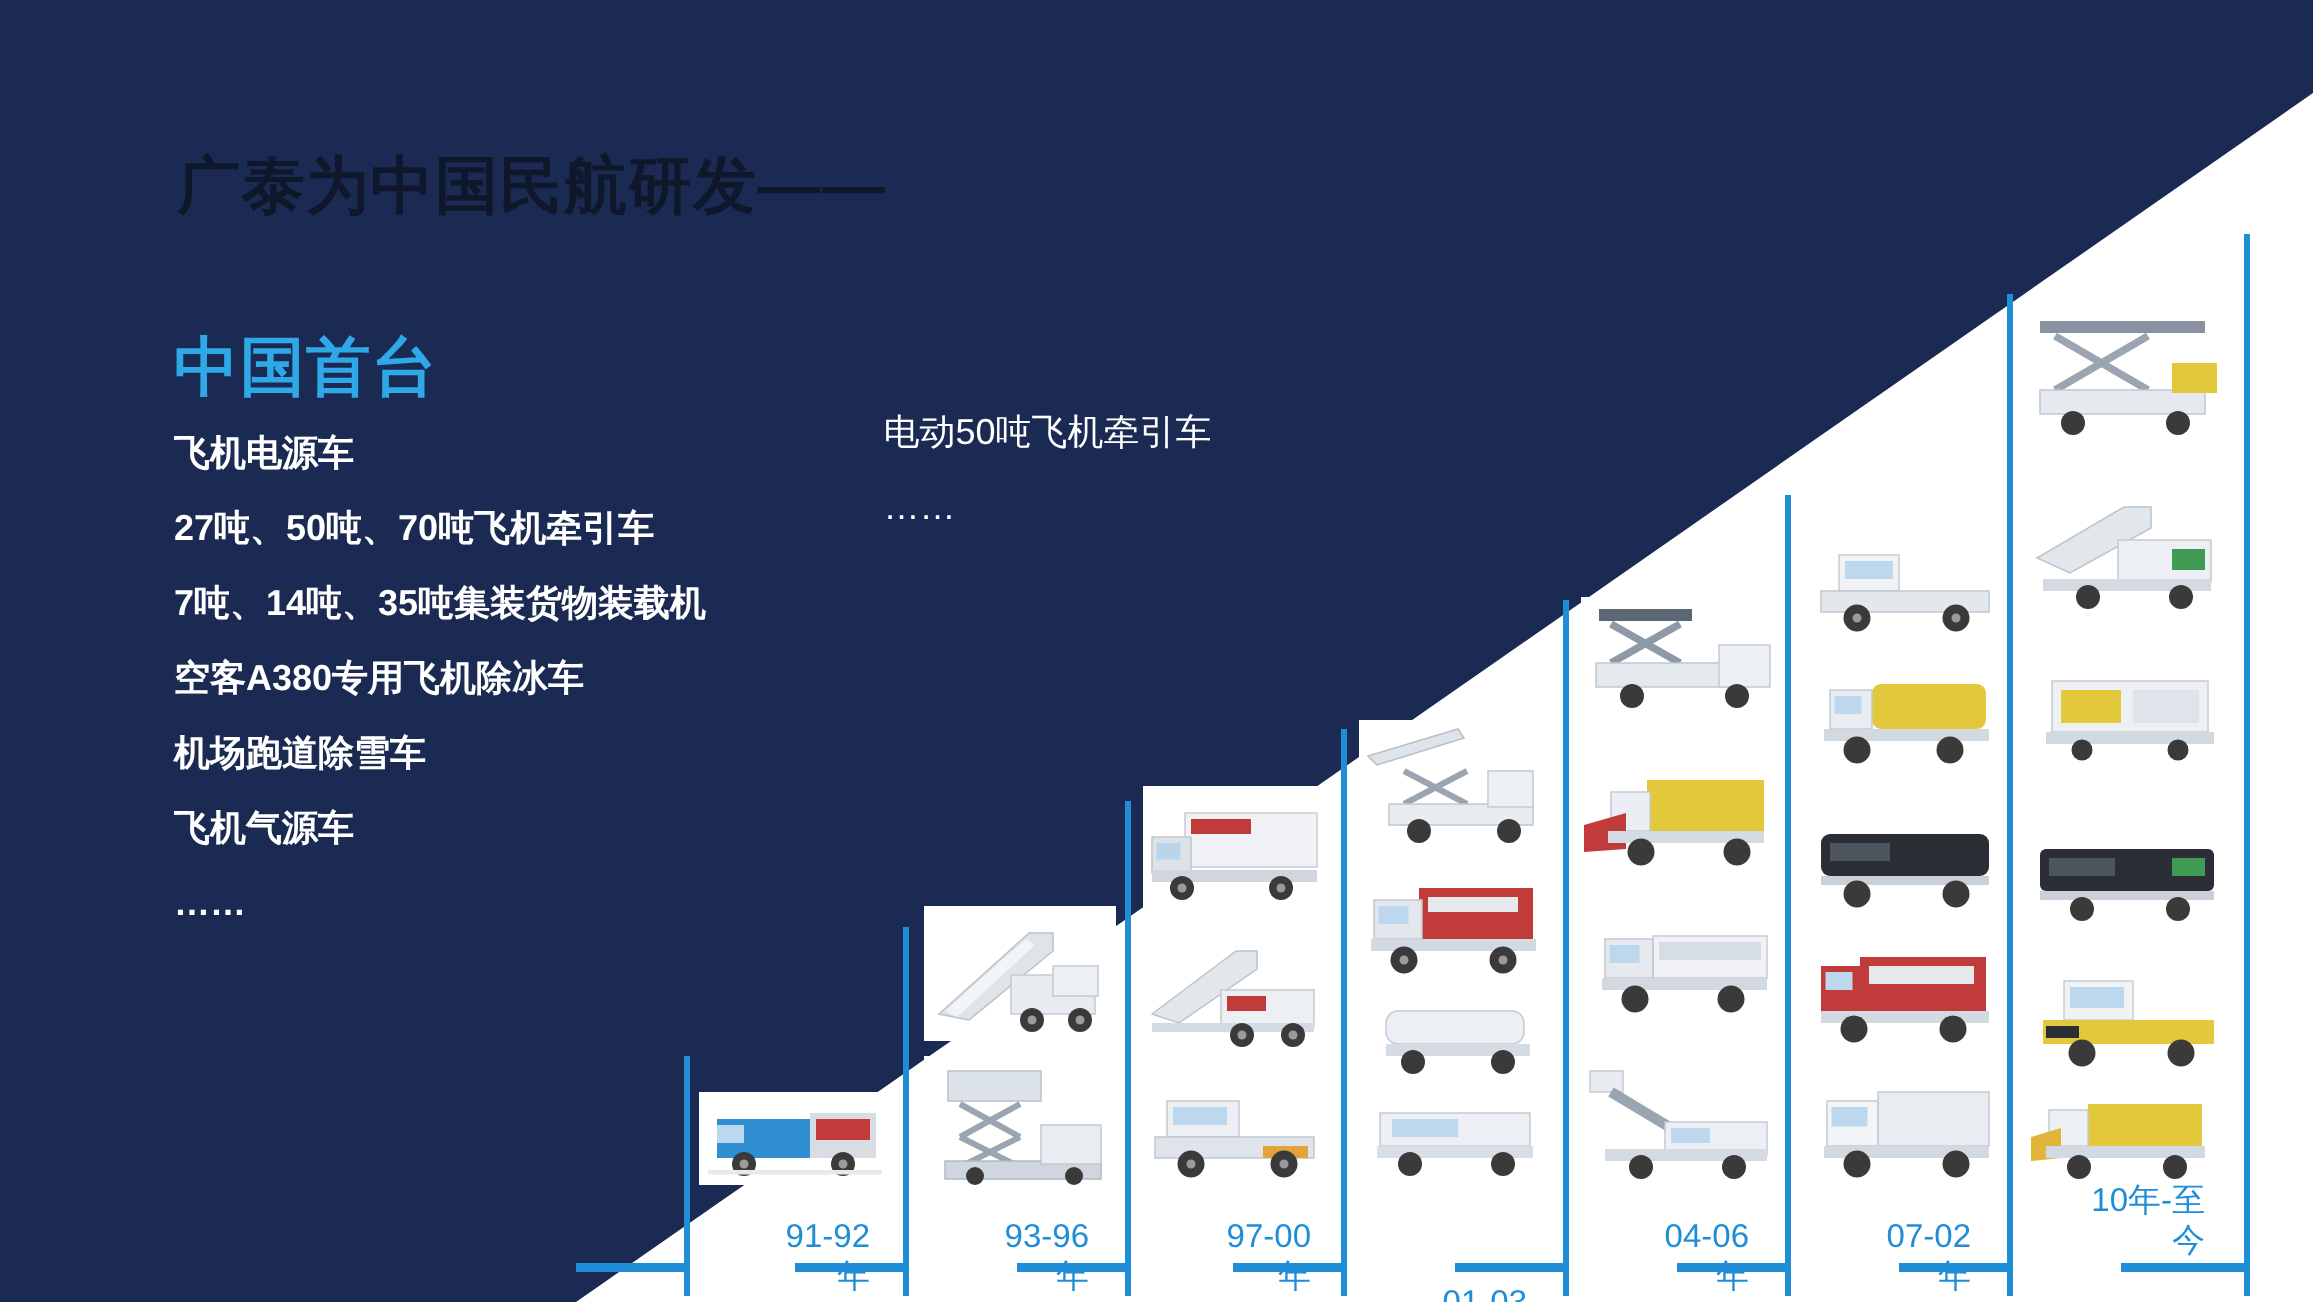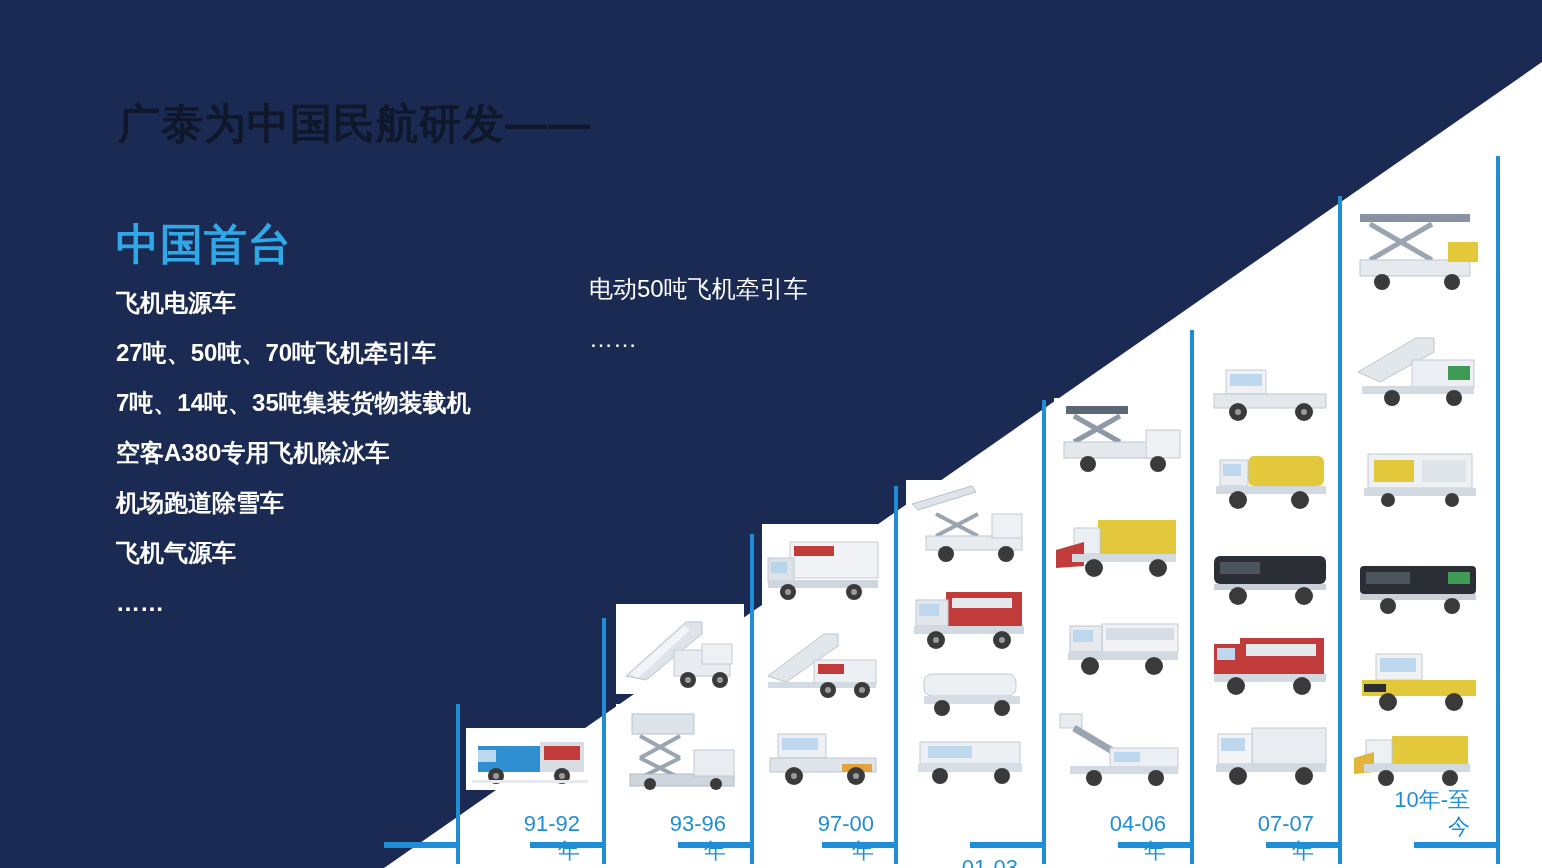--- a/index.html
+++ b/index.html
@@ -478,21 +478,21 @@
       <div class="tick-label" style="left:1056px; top:810px;">
         <div>04-06</div>
         <div>年</div>
       </div>
     </div>
 
     <div class="tick-group">
       <div class="tick-vline" style="left:1190px; top:330px; height:534px;"></div>
       <div class="tick-hline" style="left:1118px; top:842px; width:72px;"></div>
       <div class="tick-label" style="left:1204px; top:810px;">
-        <div>07-07</div>
+        <div>07-02</div>
         <div>年</div>
       </div>
     </div>
 
     <div class="tick-group">
       <div class="tick-vline" style="left:1338px; top:196px; height:668px;"></div>
       <div class="tick-hline" style="left:1266px; top:842px; width:72px;"></div>
       <div class="tick-vline" style="left:1496px; top:156px; height:708px;"></div>
       <div class="tick-hline" style="left:1414px; top:842px; width:82px;"></div>
       <div class="tick-label" style="left:1360px; top:786px;">

